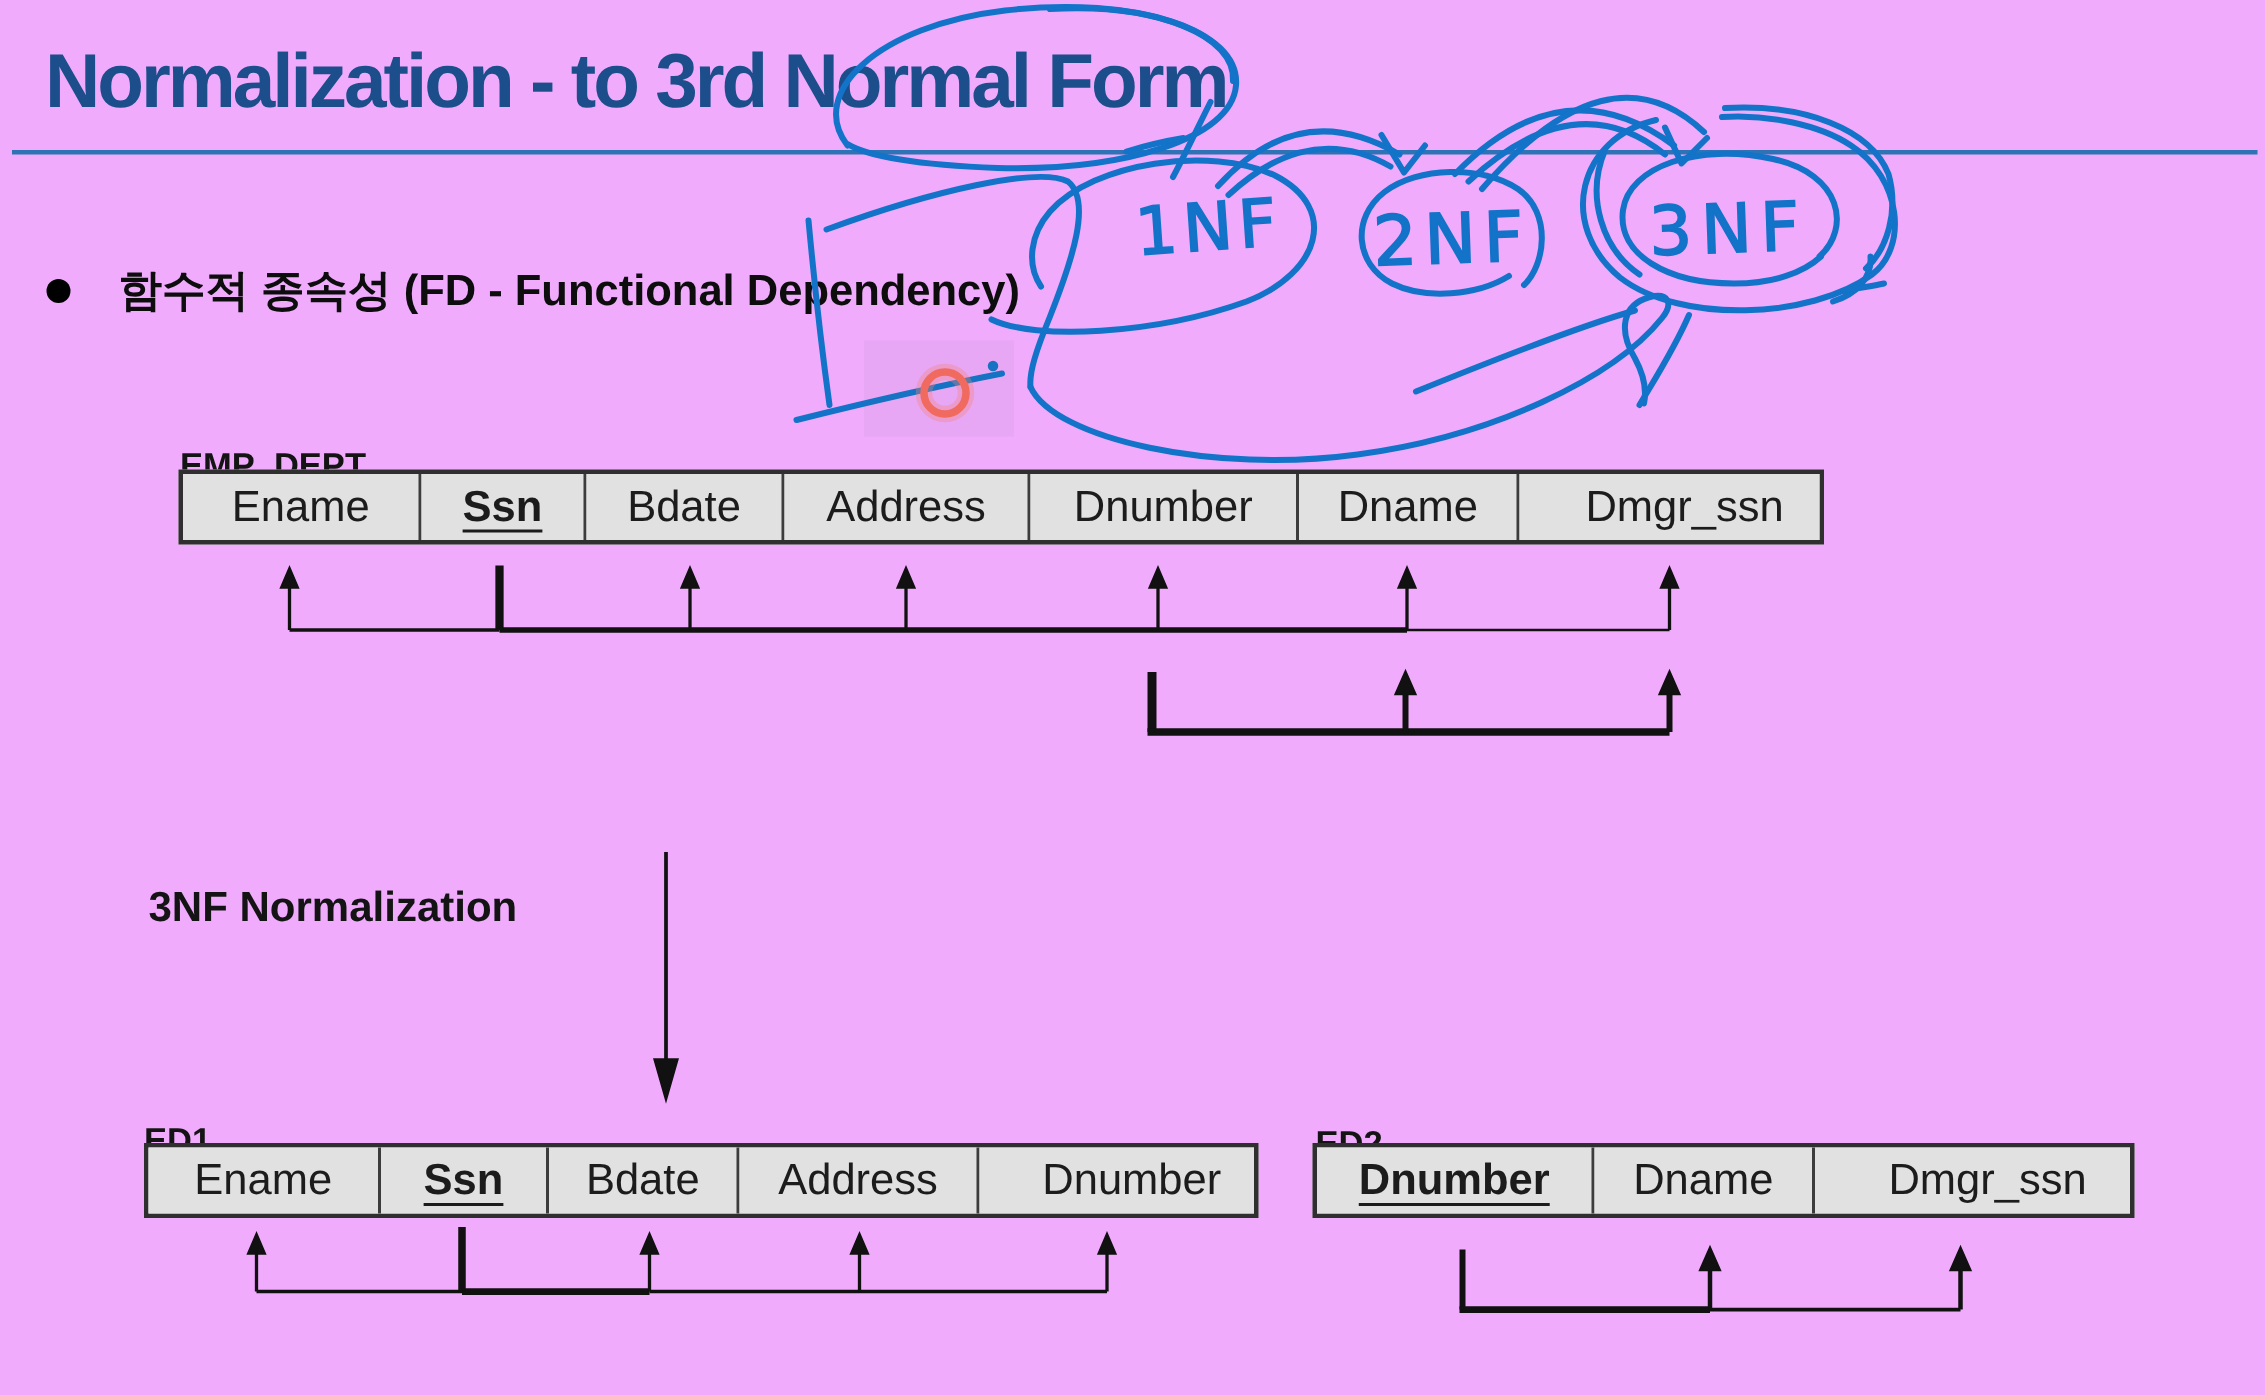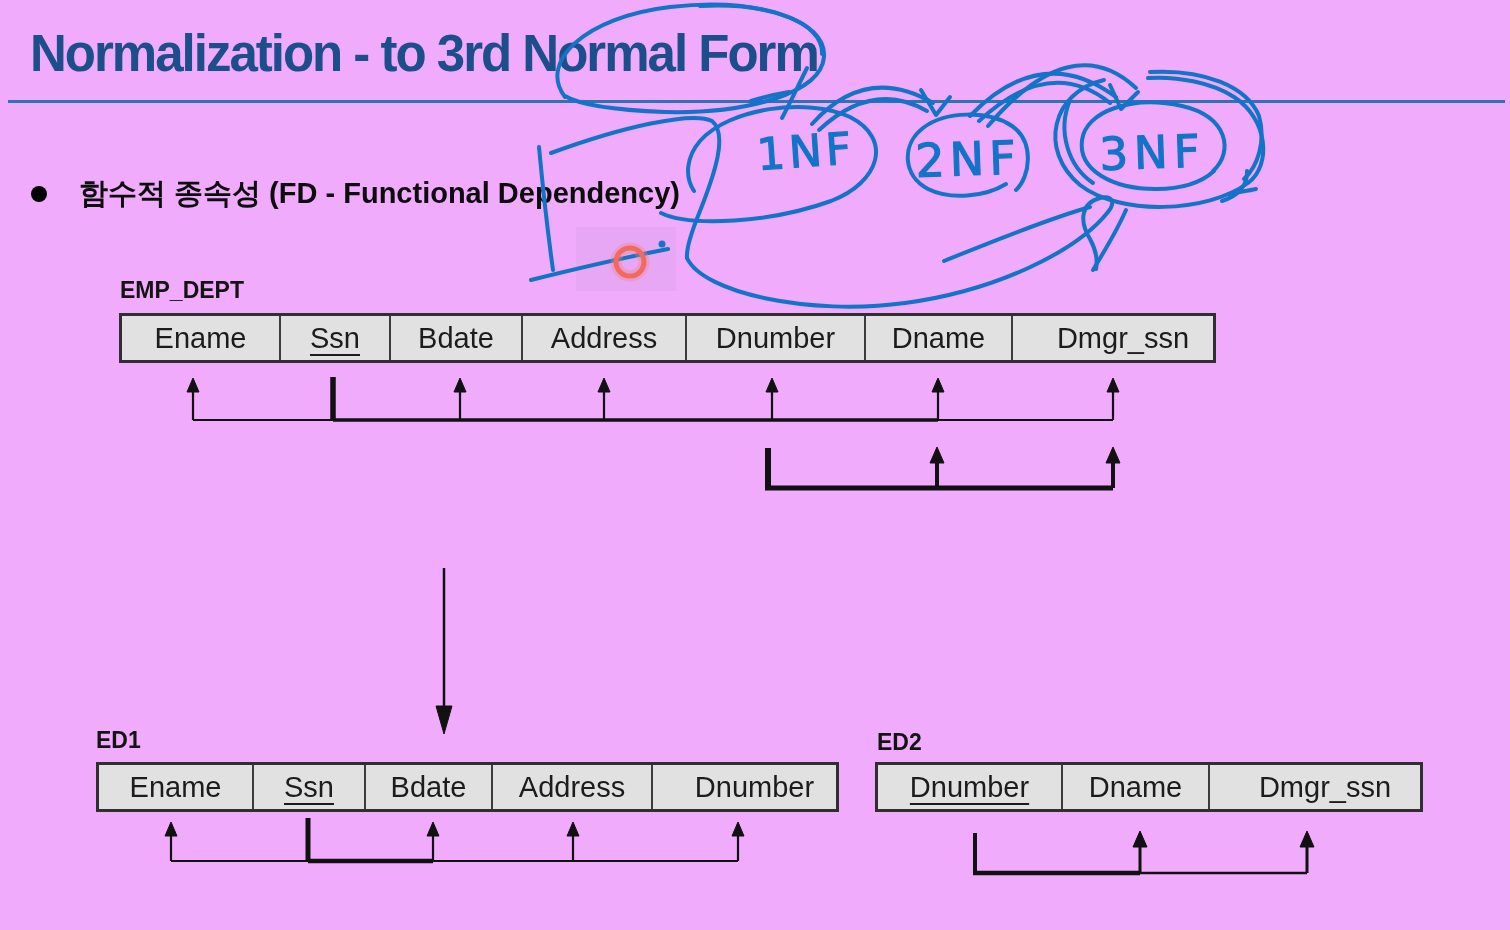--- a/index.html
+++ b/index.html
@@ -7,44 +7,45 @@
          font-family:"Liberation Sans","DejaVu Sans",sans-serif;}
   
   #title{position:absolute;left:30px;top:24px;font-size:51px;font-weight:700;
          letter-spacing:-2px;color:#1b4e8a;white-space:nowrap;}
   #divider{position:absolute;left:8px;top:100px;width:1497px;height:3px;background:#2e74b5;}
   
   #bullet-row{position:absolute;left:31px;top:174px;display:flex;align-items:center;}
   #bullet-dot{width:16px;height:16px;border-radius:50%;background:#000;margin-right:32px;flex:0 0 auto;}
   #bullet-text{font-size:29px;font-weight:700;color:#0d0d0d;white-space:nowrap;}
   
-  .rel-label{position:absolute;font-size:23px;font-weight:700;color:#141414;letter-spacing:0px;}
+  .rel-label{position:absolute;font-size:23px;font-weight:700;color:#141414;letter-spacing:0px;margin-top:20px;}
   .rel-table{position:absolute;display:flex;border:3px solid #2f2f2f;background:#e1e1e1;box-sizing:border-box;}
   .rel-cell{height:44px;line-height:44px;text-align:center;font-size:29px;color:#1c1c1c;
             border-right:2px solid #3c3c3c;box-sizing:border-box;background:#e1e1e1;white-space:nowrap;}
   .rel-cell:last-child{border-right:none;padding-left:20px;}
-  .rel-cell.key{text-decoration:underline;text-decoration-thickness:2px;text-underline-offset:6px;}
+  .rel-cell.key{text-decoration:underline;text-decoration-thickness:2px;text-underline-offset:6px;font-weight:bold;}
   #transform-label{position:absolute;left:99px;top:589px;font-size:28px;font-weight:700;color:#141414;}
   
   #overlay{position:absolute;left:0;top:0;z-index:5;pointer-events:none;}
 </style>
 </head>
 <body>
 
 <div id="slide">
 
   <div id="title">Normalization - to 3rd Normal Form</div>
   <div id="divider"></div>
 
   <div id="bullet-row">
     <div id="bullet-dot"></div>
     <div id="bullet-text">함수적 종속성 (FD - Functional Dependency)</div>
   </div>
 
   <div class="rel-label" style="left:120px;top:277px;">EMP_DEPT</div>
+  <div id="transform-label">3NF Normalization</div>
   <div class="rel-label" style="left:96px;top:727px;">ED1</div>
   <div class="rel-label" style="left:877px;top:729px;">ED2</div>
 
   <div class="rel-table" id="t-emp" style="left:119px;top:313px;">
       <div class="rel-cell" style="width: 159px;">Ename</div>
       <div class="rel-cell key" style="width: 110px;">Ssn</div>
       <div class="rel-cell" style="width: 132px;">Bdate</div>
       <div class="rel-cell" style="width: 164px;">Address</div>
       <div class="rel-cell" style="width: 179px;">Dnumber</div>
       <div class="rel-cell" style="width: 147px;">Dname</div>

